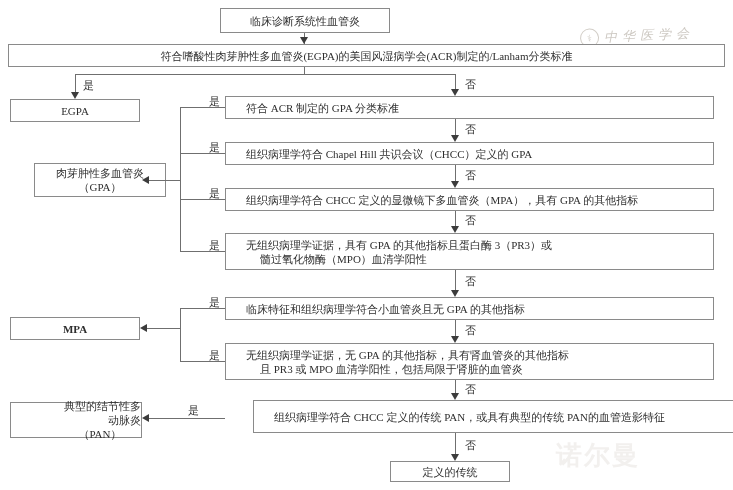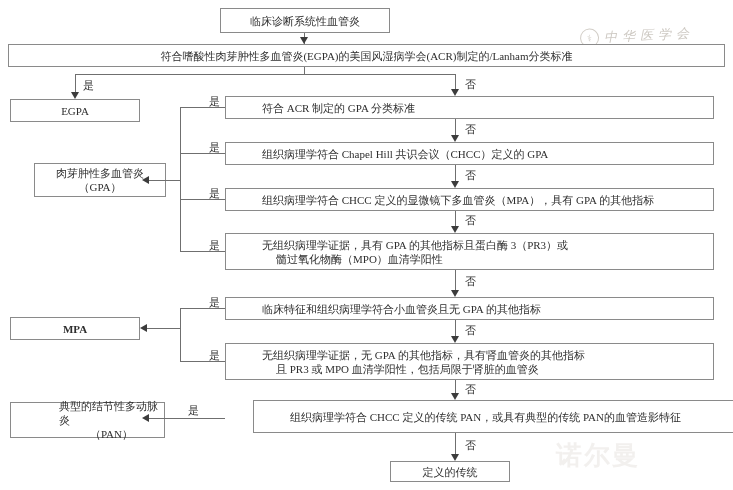--- a/index.html
+++ b/index.html
@@ -5,22 +5,22 @@
   html,body{margin:0;padding:0;background:#fff;}
   #canvas{
     position:relative;width:733px;height:490px;background:#fff;overflow:hidden;
     font-family:"Liberation Serif","DejaVu Serif",serif;color:#2e2e2e;
   }
   .box{
     position:absolute;border:1px solid #8a8a8a;background:#fff;
     font-size:11px;line-height:14px;box-sizing:border-box;
     display:flex;flex-direction:column;justify-content:center;
   }
-  .box.center{align-items:center;text-align:left;}
-  .box.main{padding-left:36px;padding-right:6px;}
+  .box.center{align-items:center;text-align:right;}
+  .box.main{padding-left:20px;padding-right:6px;}
   .indent{padding-left:14px;}
   .vline{position:absolute;width:1px;background:#6f6f6f;}
   .hline{position:absolute;height:1px;background:#6f6f6f;}
   .arr-d{position:absolute;width:0;height:0;border-left:4px solid transparent;border-right:4px solid transparent;border-top:7px solid #3c3c3c;}
   .arr-l{position:absolute;width:0;height:0;border-top:4px solid transparent;border-bottom:4px solid transparent;border-right:7px solid #3c3c3c;}
   .lbl{position:absolute;font-size:11px;color:#333;background:transparent;}
   .wm{position:absolute;left:580px;top:26px;display:flex;align-items:center;gap:5px;
       color:#c8c3bc;transform:rotate(-3deg);opacity:.9;}
   .wm-circle{width:17px;height:17px;border:1px solid #cdc8c1;border-radius:50%;
       display:flex;align-items:center;justify-content:center;font-size:9px;color:#cdc8c1;}
@@ -87,21 +87,21 @@
 
   <div class="box center" style="left:10px;top:163px;width:132px;height:34px;margin-left:24px;">
     <span>肉芽肿性多血管炎</span>
     <span>（GPA）</span>
   </div>
 
   <div class="box center" style="left:10px;top:317px;width:130px;height:23px;font-weight:bold;">
     <span>MPA</span>
   </div>
 
-  <div class="box center" style="left:10px;top:402px;width:155px;height:36px;padding-left:48px;">
+  <div class="box center" style="left:10px;top:402px;width:132px;height:36px;padding-left:48px;">
     <span>典型的结节性多动脉炎</span>
     <span>（PAN）</span>
   </div>
 
   <div class="vline" style="left:304px;top:33px;height:11px;"></div>
   <div class="arr-d" style="left:300px;top:37px;"></div>
 
   <div class="vline" style="left:304px;top:67px;height:8px;"></div>
   <div class="hline" style="left:75px;top:74px;width:381px;"></div>
   <div class="vline" style="left:75px;top:74px;height:19px;"></div>

